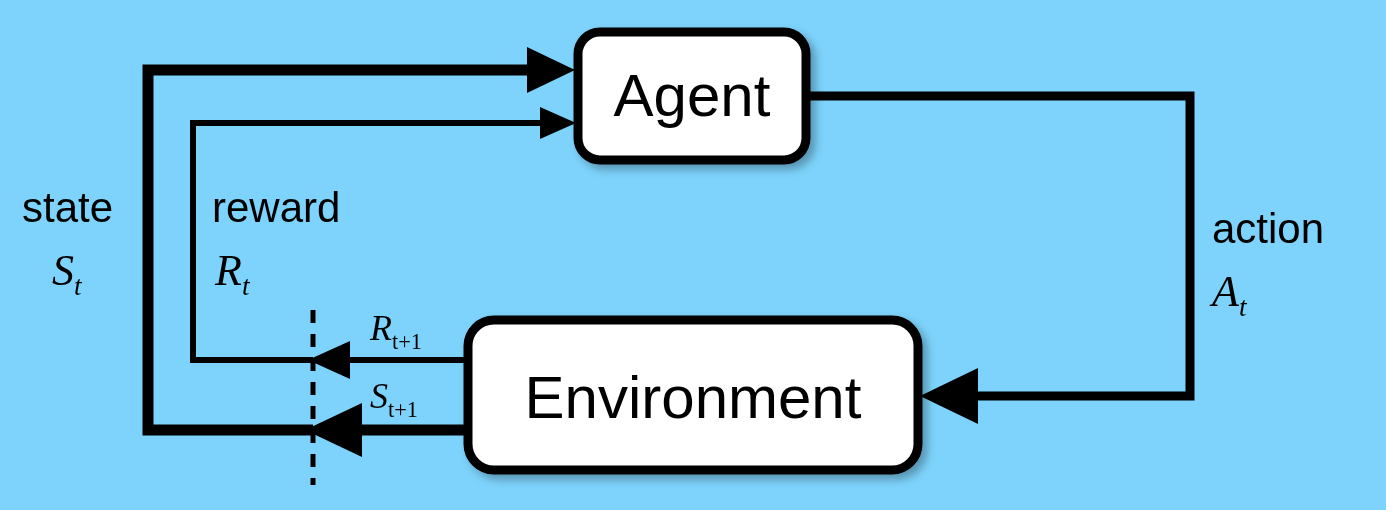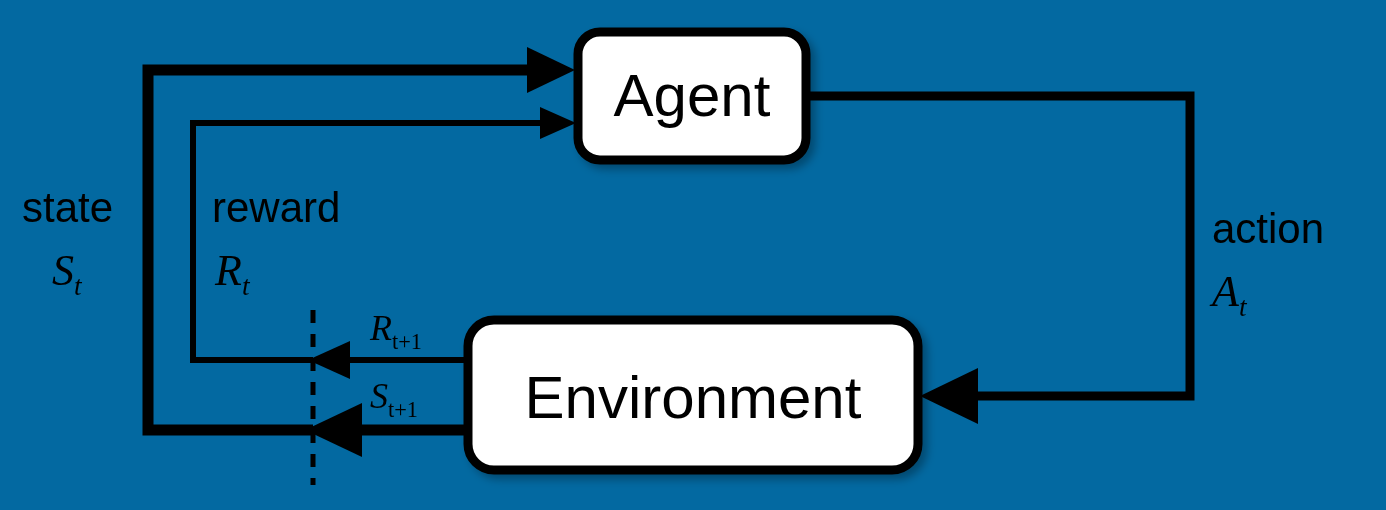--- a/index.html
+++ b/index.html
@@ -4,21 +4,21 @@
 <style>
   html, body {
     margin: 0;
     padding: 0;
     background: #ffffff;
   }
   #canvas {
     position: relative;
     width: 1386px;
     height: 510px;
-    background: #0369a1;
+    background: #7dd3fc;
     overflow: hidden;
     font-family: "Liberation Sans", sans-serif;
   }
   svg.diagram {
     position: absolute;
     top: 0;
     left: 0;
     width: 1386px;
     height: 510px;
   }

